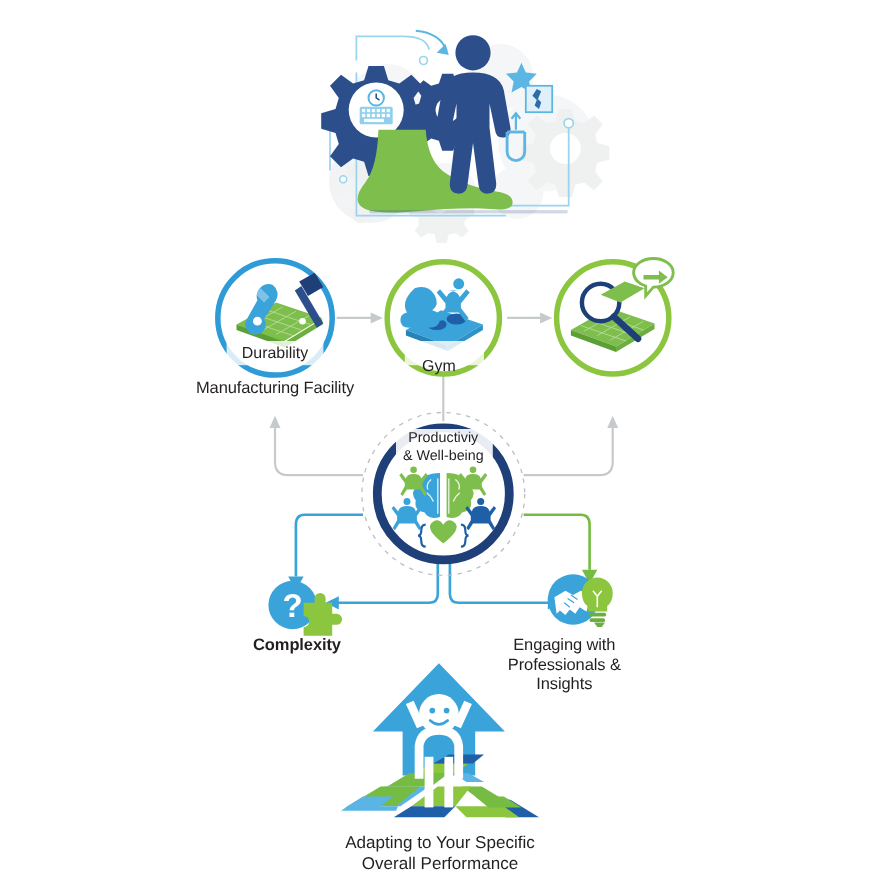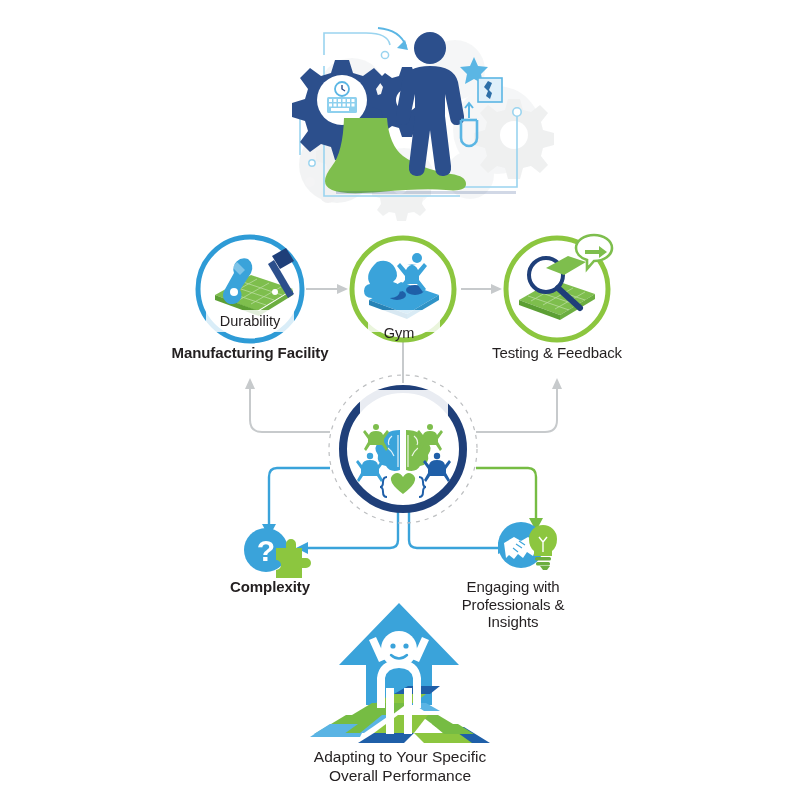--- a/index.html
+++ b/index.html
@@ -38,20 +38,21 @@
     color:#231f20;
     white-space:pre-line;
   }
   .cap{
     position:absolute;
     text-align:center;
     font-size:15.5px;
     line-height:1.2;
     color:#231f20;
     white-space:pre-line;
+    margin-top:10px;
   }
 </style>
 </head>
 <body>
 
 <div id="stage">
 
   <div class="layer">
     <svg width="800" height="800" viewBox="0 0 800 800" aria-hidden="true">
 
@@ -346,24 +347,25 @@
       </g>
     </svg>
   </div>
 
   <div class="layer">
 
     <div class="ring-lbl" style="left:200px;top:313px;width:100px;">Durability</div>
 
     <div class="ring-lbl" style="left:354px;top:313px;width:90px;margin-top:12px;">Gym</div>
 
-    <div class="lbl" style="left:160px;top:344px;width:180px;font-weight:bold;">Manufacturing Facility</div>
-
-    <div class="lbl" style="left:472px;top:344px;width:170px;">Testing &amp; Feedback</div>
-
+    <div class="lbl" style="left:160px;top:344px;width:180px;">Manufacturing Facility</div>
+
+
+    <div class="hub-lbl" style="left:355px;top:390px;width:96px;">Productiviy
+&amp; Well-being</div>
 
     <div class="lbl" style="left:195px;top:578px;width:150px;font-weight:bold;">Complexity</div>
 
     <div class="lbl" style="left:448px;top:578px;width:130px;">Engaging with
 Professionals &amp;
 Insights</div>
 
     <div class="cap" style="left:278px;top:748px;width:244px;">Adapting to Your Specific
 Overall Performance</div>
   </div>

